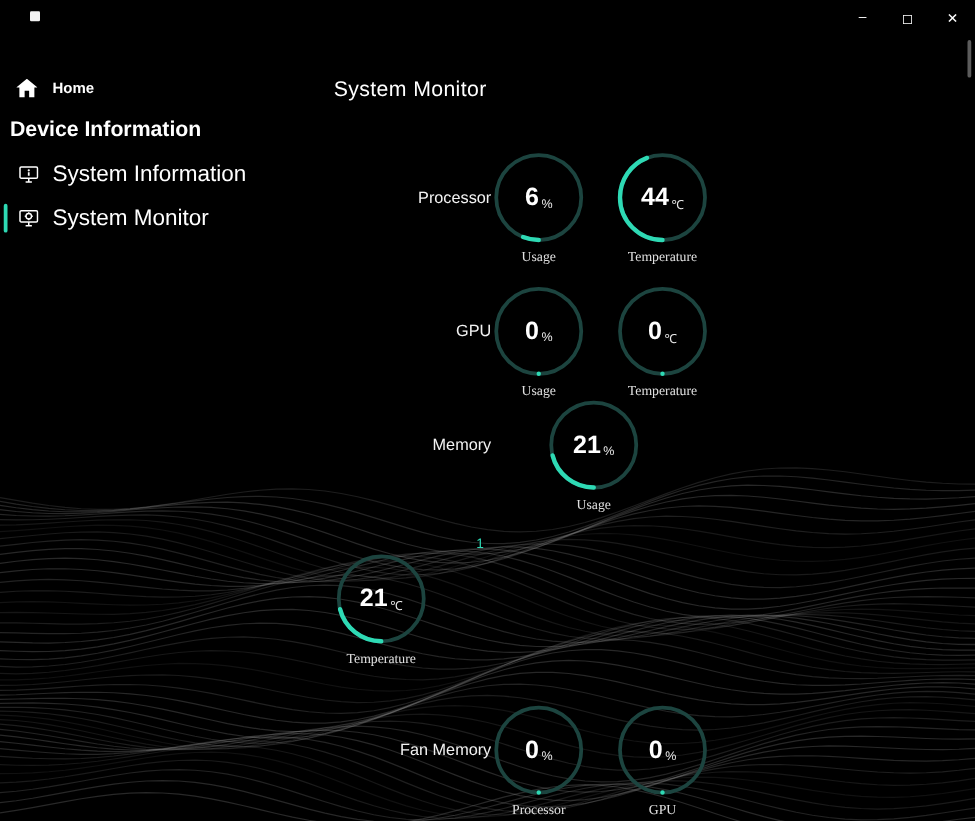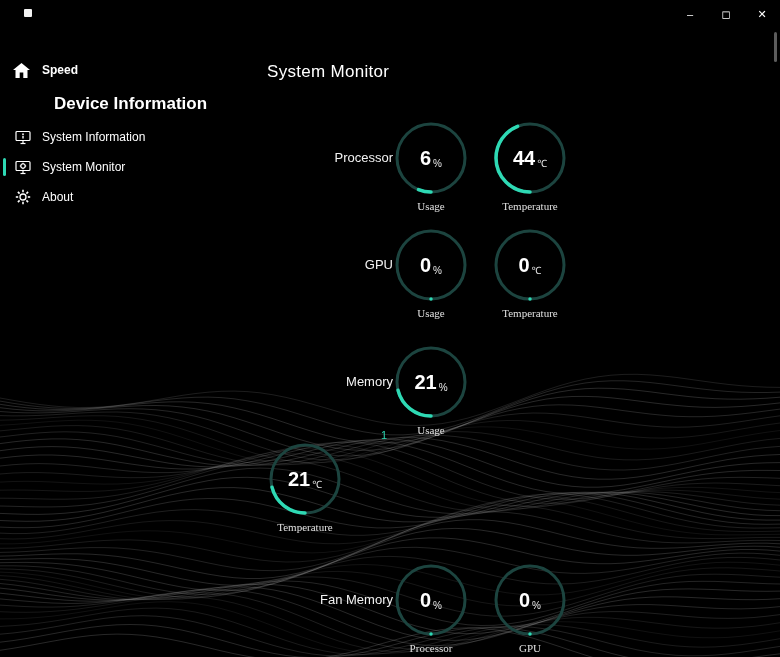--- a/index.html
+++ b/index.html
@@ -20,22 +20,22 @@
   .app-icon{position:absolute;left:24px;top:9px;width:8px;height:8px;background:#f2f2f2;border-radius:1px;}
   .win-controls{position:absolute;right:0;top:0;height:28px;display:flex;}
   .win-btn{width:36px;height:28px;display:flex;align-items:center;justify-content:center;
     color:#ffffff;font-size:11px;cursor:default;background:transparent;border:none;}
   
   .scroll-thumb{position:absolute;right:3px;top:32px;width:3px;height:30px;background:#5c5c5c;border-radius:2px;}
   
   .sidebar{position:absolute;left:0;top:28px;width:255px;bottom:0;}
   .nav-home{display:flex;align-items:center;gap:12px;padding:10px 12px 10px 12px;margin-top:24px;
     font-size:12px;font-weight:bold;position:relative;cursor:default;}
-  .section-title{font-size:17px;font-weight:bold;padding:6px 8px 8px 8px;margin-left:46px;}
-  .nav-item{display:flex;align-items:center;gap:10px;padding:7px 12px 7px 14px;font-size:12px;
+  .section-title{font-size:17px;font-weight:bold;padding:6px 8px 8px 8px;}
+  .nav-item{display:flex;align-items:center;gap:10px;padding:7px 12px 7px 14px;font-size:18px;
     position:relative;cursor:default;}
   .nav-item.selected::before{content:'';position:absolute;left:3px;top:6px;bottom:6px;width:3px;
     background:var(--accent);border-radius:2px;}
   .nav-icon{width:18px;height:16px;display:flex;align-items:center;justify-content:center;flex:0 0 18px;}
   
   .main{position:absolute;left:255px;top:28px;right:0;bottom:0;}
   .page-title{position:absolute;left:12px;top:34px;font-size:17px;font-weight:400;letter-spacing:0.3px;}
   
   .waves{position:absolute;left:0;top:362px;width:780px;height:295px;pointer-events:none;}
   
@@ -67,21 +67,21 @@
 </div>
 <div class="scroll-thumb"></div>
 
 <div class="sidebar">
   <div class="nav-home">
     <span class="nav-icon">
       <svg width="17" height="15" viewBox="0 0 17 15">
         <path d="M8.5 0 L17 7 H14.5 V15 H10.3 V9.5 H6.7 V15 H2.5 V7 H0 Z" fill="#ffffff"></path>
       </svg>
     </span>
-    <span>Speed</span>
+    <span>Home</span>
   </div>
 
   <div class="section-title">Device Information</div>
 
   <div class="nav-item">
     <span class="nav-icon">
       <svg width="16" height="15" viewBox="0 0 16 15">
         <rect x="1" y="1.5" width="14" height="9" rx="1" fill="none" stroke="#ffffff" stroke-width="1.2"></rect>
         <line x1="5.5" y1="13.5" x2="10.5" y2="13.5" stroke="#ffffff" stroke-width="1.2"></line>
         <line x1="8" y1="10.5" x2="8" y2="13.5" stroke="#ffffff" stroke-width="1.2"></line>
@@ -101,38 +101,20 @@
         <circle cx="8" cy="6" r="2.2" fill="none" stroke="#ffffff" stroke-width="1.1"></circle>
         <line x1="8" y1="2.8" x2="8" y2="4.2" stroke="#ffffff" stroke-width="1.1"></line>
         <line x1="8" y1="7.8" x2="8" y2="9.2" stroke="#ffffff" stroke-width="1.1"></line>
         <line x1="4.8" y1="6" x2="6.2" y2="6" stroke="#ffffff" stroke-width="1.1"></line>
         <line x1="9.8" y1="6" x2="11.2" y2="6" stroke="#ffffff" stroke-width="1.1"></line>
       </svg>
     </span>
     <span>System Monitor</span>
   </div>
 
-  <div class="nav-item">
-    <span class="nav-icon">
-      <svg width="16" height="16" viewBox="0 0 16 16">
-        <circle cx="8" cy="8" r="3" fill="none" stroke="#ffffff" stroke-width="1.3"></circle>
-        <g stroke="#ffffff" stroke-width="1.6">
-          <line x1="8" y1="0.8" x2="8" y2="3.2"></line>
-          <line x1="8" y1="12.8" x2="8" y2="15.2"></line>
-          <line x1="0.8" y1="8" x2="3.2" y2="8"></line>
-          <line x1="12.8" y1="8" x2="15.2" y2="8"></line>
-          <line x1="2.9" y1="2.9" x2="4.6" y2="4.6"></line>
-          <line x1="11.4" y1="11.4" x2="13.1" y2="13.1"></line>
-          <line x1="2.9" y1="13.1" x2="4.6" y2="11.4"></line>
-          <line x1="11.4" y1="4.6" x2="13.1" y2="2.9"></line>
-        </g>
-      </svg>
-    </span>
-    <span>About</span>
-  </div>
 </div>
 
 <svg class="waves" viewBox="0 362 780 295">
     <path d="M0.0 398.0 L13.0 400.3 L26.0 402.5 L39.0 404.4 L52.0 405.9 L65.0 407.0 L78.0 407.5 L91.0 407.4 L104.0 406.8 L117.0 405.6 L130.0 403.9 L143.0 402.0 L156.0 399.8 L169.0 397.6 L182.0 395.4 L195.0 393.6 L208.0 392.2 L221.0 391.3 L234.0 391.1 L247.0 391.6 L260.0 392.8 L273.0 394.8 L286.0 397.4 L299.0 400.5 L312.0 404.1 L325.0 407.8 L338.0 411.7 L351.0 415.4 L364.0 418.7 L377.0 421.6 L390.0 423.7 L403.0 425.1 L416.0 425.5 L429.0 425.0 L442.0 423.6 L455.0 421.2 L468.0 418.0 L481.0 414.1 L494.0 409.6 L507.0 404.8 L520.0 399.9 L533.0 394.9 L546.0 390.2 L559.0 385.9 L572.0 382.2 L585.0 379.1 L598.0 376.8 L611.0 375.2 L624.0 374.4 L637.0 374.3 L650.0 374.9 L663.0 376.0 L676.0 377.4 L689.0 379.2 L702.0 381.0 L715.0 382.8 L728.0 384.4 L741.0 385.7 L754.0 386.6 L767.0 387.2 L780.0 387.4" fill="none" stroke="#9a9a9a" stroke-width="1" stroke-opacity="0.19"></path>
     <path d="M0.0 401.1 L13.0 403.3 L26.0 405.2 L39.0 406.7 L52.0 407.8 L65.0 408.4 L78.0 408.5 L91.0 408.0 L104.0 407.1 L117.0 405.7 L130.0 404.1 L143.0 402.4 L156.0 400.7 L169.0 399.2 L182.0 398.0 L195.0 397.3 L208.0 397.1 L221.0 397.6 L234.0 398.8 L247.0 400.8 L260.0 403.3 L273.0 406.5 L286.0 410.1 L299.0 414.1 L312.0 418.1 L325.0 422.1 L338.0 425.9 L351.0 429.2 L364.0 431.9 L377.0 433.8 L390.0 434.8 L403.0 434.9 L416.0 433.9 L429.0 432.0 L442.0 429.2 L455.0 425.6 L468.0 421.3 L481.0 416.5 L494.0 411.4 L507.0 406.2 L520.0 401.1 L533.0 396.3 L546.0 392.0 L559.0 388.3 L572.0 385.3 L585.0 383.0 L598.0 381.5 L611.0 380.8 L624.0 380.8 L637.0 381.4 L650.0 382.5 L663.0 384.0 L676.0 385.7 L689.0 387.4 L702.0 389.0 L715.0 390.4 L728.0 391.5 L741.0 392.2 L754.0 392.5 L767.0 392.5 L780.0 392.1" fill="none" stroke="#9a9a9a" stroke-width="1" stroke-opacity="0.23"></path>
     <path d="M0.0 404.3 L13.0 406.2 L26.0 407.7 L39.0 408.8 L52.0 409.4 L65.0 409.5 L78.0 409.2 L91.0 408.4 L104.0 407.4 L117.0 406.1 L130.0 404.8 L143.0 403.5 L156.0 402.5 L169.0 401.9 L182.0 401.8 L195.0 402.3 L208.0 403.5 L221.0 405.3 L234.0 407.9 L247.0 411.0 L260.0 414.7 L273.0 418.7 L286.0 423.0 L299.0 427.3 L312.0 431.4 L325.0 435.2 L338.0 438.4 L351.0 440.9 L364.0 442.6 L377.0 443.3 L390.0 443.0 L403.0 441.7 L416.0 439.5 L429.0 436.3 L442.0 432.4 L455.0 427.8 L468.0 422.8 L481.0 417.6 L494.0 412.4 L507.0 407.3 L520.0 402.6 L533.0 398.4 L546.0 394.8 L559.0 392.0 L572.0 390.0 L585.0 388.7 L598.0 388.2 L611.0 388.4 L624.0 389.1 L637.0 390.3 L650.0 391.8 L663.0 393.5 L676.0 395.1 L689.0 396.6 L702.0 397.8 L715.0 398.7 L728.0 399.1 L741.0 399.2 L754.0 398.8 L767.0 398.2 L780.0 397.2" fill="none" stroke="#9a9a9a" stroke-width="1" stroke-opacity="0.26"></path>
     <path d="M0.0 407.7 L13.0 409.2 L26.0 410.2 L39.0 410.8 L52.0 410.9 L65.0 410.6 L78.0 410.0 L91.0 409.1 L104.0 408.0 L117.0 407.0 L130.0 406.2 L143.0 405.6 L156.0 405.5 L169.0 405.9 L182.0 407.0 L195.0 408.7 L208.0 411.1 L221.0 414.1 L234.0 417.7 L247.0 421.8 L260.0 426.1 L273.0 430.6 L286.0 435.1 L299.0 439.3 L312.0 443.0 L325.0 446.1 L338.0 448.5 L351.0 449.9 L364.0 450.4 L377.0 449.8 L390.0 448.2 L403.0 445.7 L416.0 442.3 L429.0 438.2 L442.0 433.5 L455.0 428.5 L468.0 423.3 L481.0 418.1 L494.0 413.2 L507.0 408.7 L520.0 404.8 L533.0 401.6 L546.0 399.1 L559.0 397.4 L572.0 396.5 L585.0 396.4 L598.0 396.8 L611.0 397.8 L624.0 399.2 L637.0 400.8 L650.0 402.5 L663.0 404.1 L676.0 405.4 L689.0 406.5 L702.0 407.2 L715.0 407.4 L728.0 407.1 L741.0 406.5 L754.0 405.5 L767.0 404.3 L780.0 402.9" fill="none" stroke="#9a9a9a" stroke-width="1" stroke-opacity="0.26"></path>
     <path d="M0.0 411.5 L13.0 412.4 L26.0 412.8 L39.0 412.9 L52.0 412.6 L65.0 412.0 L78.0 411.2 L91.0 410.3 L104.0 409.5 L117.0 408.9 L130.0 408.7 L143.0 409.0 L156.0 409.8 L169.0 411.3 L182.0 413.4 L195.0 416.2 L208.0 419.6 L221.0 423.6 L234.0 427.9 L247.0 432.5 L260.0 437.1 L273.0 441.6 L286.0 445.7 L299.0 449.4 L312.0 452.3 L325.0 454.5 L338.0 455.7 L351.0 455.9 L364.0 455.1 L377.0 453.3 L390.0 450.5 L403.0 447.0 L416.0 442.8 L429.0 438.1 L442.0 433.2 L455.0 428.1 L468.0 423.3 L481.0 418.7 L494.0 414.6 L507.0 411.1 L520.0 408.4 L533.0 406.4 L546.0 405.2 L559.0 404.8 L572.0 405.1 L585.0 405.9 L598.0 407.3 L611.0 408.9 L624.0 410.7 L637.0 412.4 L650.0 414.0 L663.0 415.3 L676.0 416.3 L689.0 416.7 L702.0 416.7 L715.0 416.2 L728.0 415.3 L741.0 414.0 L754.0 412.5 L767.0 410.8 L780.0 409.1" fill="none" stroke="#9a9a9a" stroke-width="1" stroke-opacity="0.24"></path>
     <path d="M0.0 415.6 L13.0 415.9 L26.0 415.8 L39.0 415.4 L52.0 414.8 L65.0 414.0 L78.0 413.1 L91.0 412.5 L104.0 412.1 L117.0 412.0 L130.0 412.5 L143.0 413.6 L156.0 415.4 L169.0 417.8 L182.0 420.9 L195.0 424.5 L208.0 428.6 L221.0 433.1 L234.0 437.7 L247.0 442.4 L260.0 446.8 L273.0 450.9 L286.0 454.3 L299.0 457.1 L312.0 459.0 L325.0 459.9 L338.0 459.8 L351.0 458.8 L364.0 456.8 L377.0 453.9 L390.0 450.3 L403.0 446.2 L416.0 441.6 L429.0 436.9 L442.0 432.1 L455.0 427.6 L468.0 423.5 L481.0 419.9 L494.0 417.1 L507.0 414.9 L520.0 413.6 L533.0 413.0 L546.0 413.2 L559.0 414.0 L572.0 415.4 L585.0 417.1 L598.0 419.1 L611.0 421.1 L624.0 423.0 L637.0 424.7 L650.0 426.0 L663.0 426.9 L676.0 427.2 L689.0 427.0 L702.0 426.2 L715.0 425.0 L728.0 423.4 L741.0 421.6 L754.0 419.6 L767.0 417.6 L780.0 415.8" fill="none" stroke="#9a9a9a" stroke-width="1" stroke-opacity="0.20"></path>
     <path d="M0.0 420.2 L13.0 419.9 L26.0 419.3 L39.0 418.5 L52.0 417.6 L65.0 416.8 L78.0 416.1 L91.0 415.8 L104.0 415.8 L117.0 416.4 L130.0 417.7 L143.0 419.6 L156.0 422.1 L169.0 425.3 L182.0 429.0 L195.0 433.2 L208.0 437.6 L221.0 442.2 L234.0 446.7 L247.0 451.0 L260.0 454.8 L273.0 458.0 L286.0 460.4 L299.0 462.0 L312.0 462.7 L325.0 462.4 L338.0 461.1 L351.0 458.9 L364.0 455.9 L377.0 452.3 L390.0 448.3 L403.0 443.9 L416.0 439.5 L429.0 435.2 L442.0 431.1 L455.0 427.6 L468.0 424.7 L481.0 422.5 L494.0 421.1 L507.0 420.5 L520.0 420.6 L533.0 421.5 L546.0 423.0 L559.0 424.9 L572.0 427.1 L585.0 429.5 L598.0 431.8 L611.0 433.9 L624.0 435.7 L637.0 437.1 L650.0 437.9 L663.0 438.1 L676.0 437.7 L689.0 436.8 L702.0 435.3 L715.0 433.5 L728.0 431.3 L741.0 429.1 L754.0 426.9 L767.0 424.8 L780.0 423.0" fill="none" stroke="#9a9a9a" stroke-width="1" stroke-opacity="0.15"></path>
@@ -233,21 +215,21 @@
     </svg>
     <div class="gauge-value-wrap">
       <span class="gauge-value">0</span>
       <span class="gauge-unit">℃</span>
     </div>
     <div class="gauge-caption">Temperature</div>
   </div>
 </div>
   </div>
 
-  <div class="row" style="top: 344px;">
+  <div class="row" style="top: 318px; gap: 44px;">
     <div class="row-label">Memory</div>
     <div class="gauges">
   <div class="gauge">
     <svg width="76" height="76" viewBox="0 0 76 76">
       <circle class="track" cx="38" cy="38" r="34"></circle>
       <circle class="arc" cx="38" cy="38" r="34" transform="rotate(90 38 38)" stroke-dasharray="44.9 213.6"></circle>
     </svg>
     <div class="gauge-value-wrap">
       <span class="gauge-value">21</span>
       <span class="gauge-unit">%</span>

